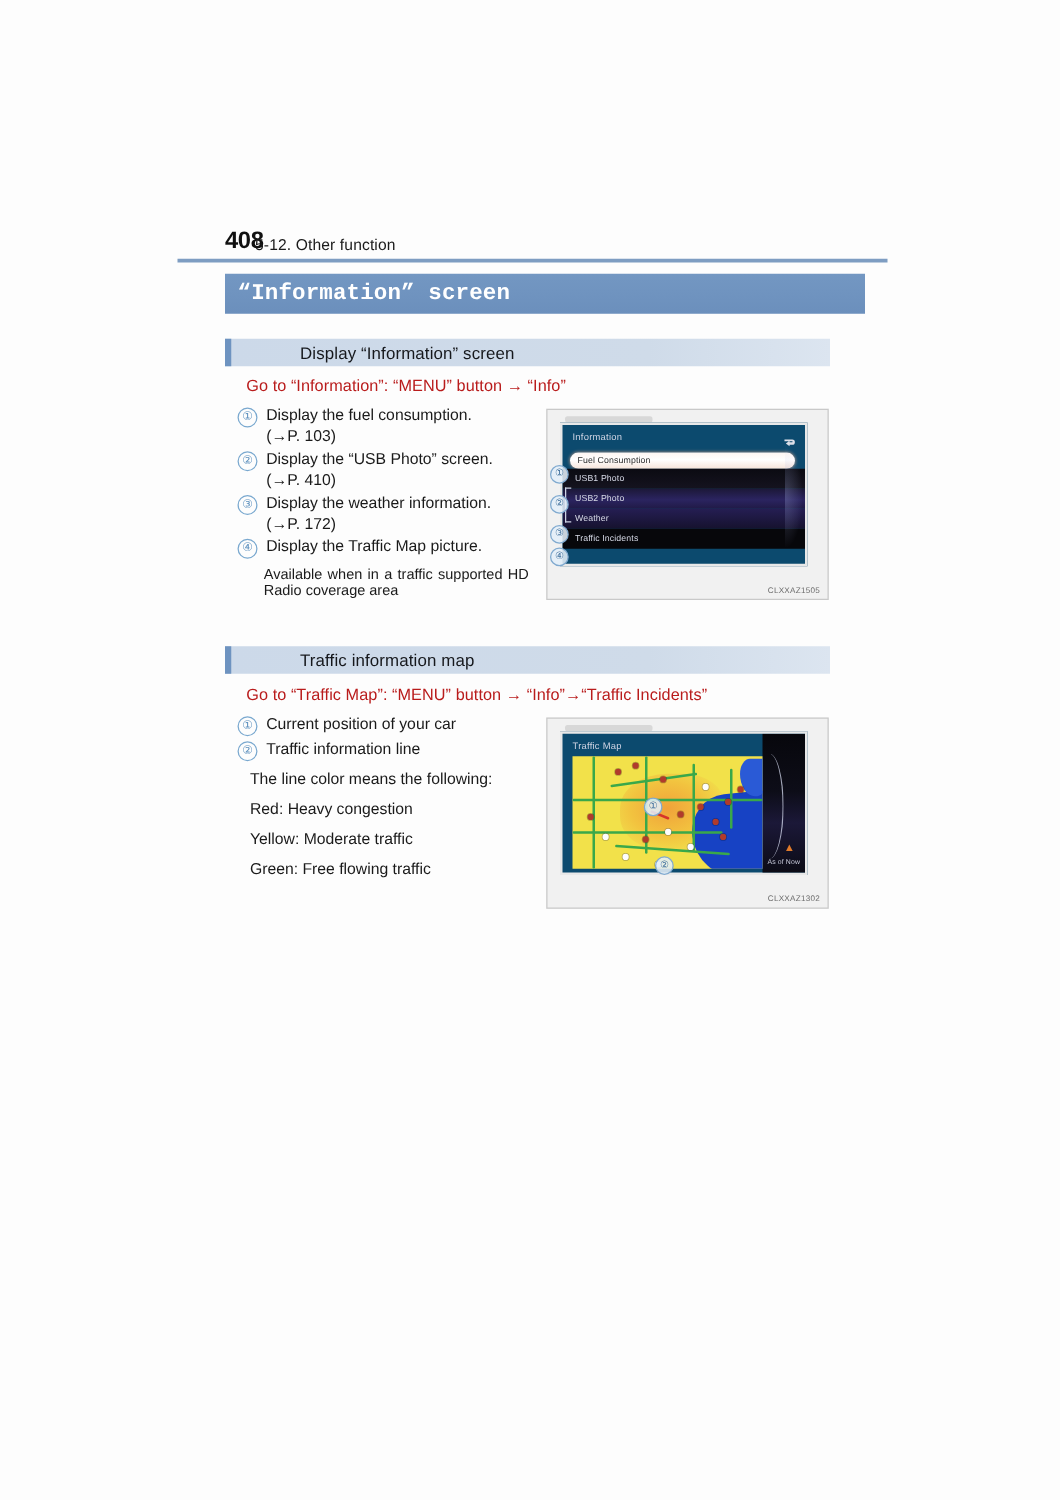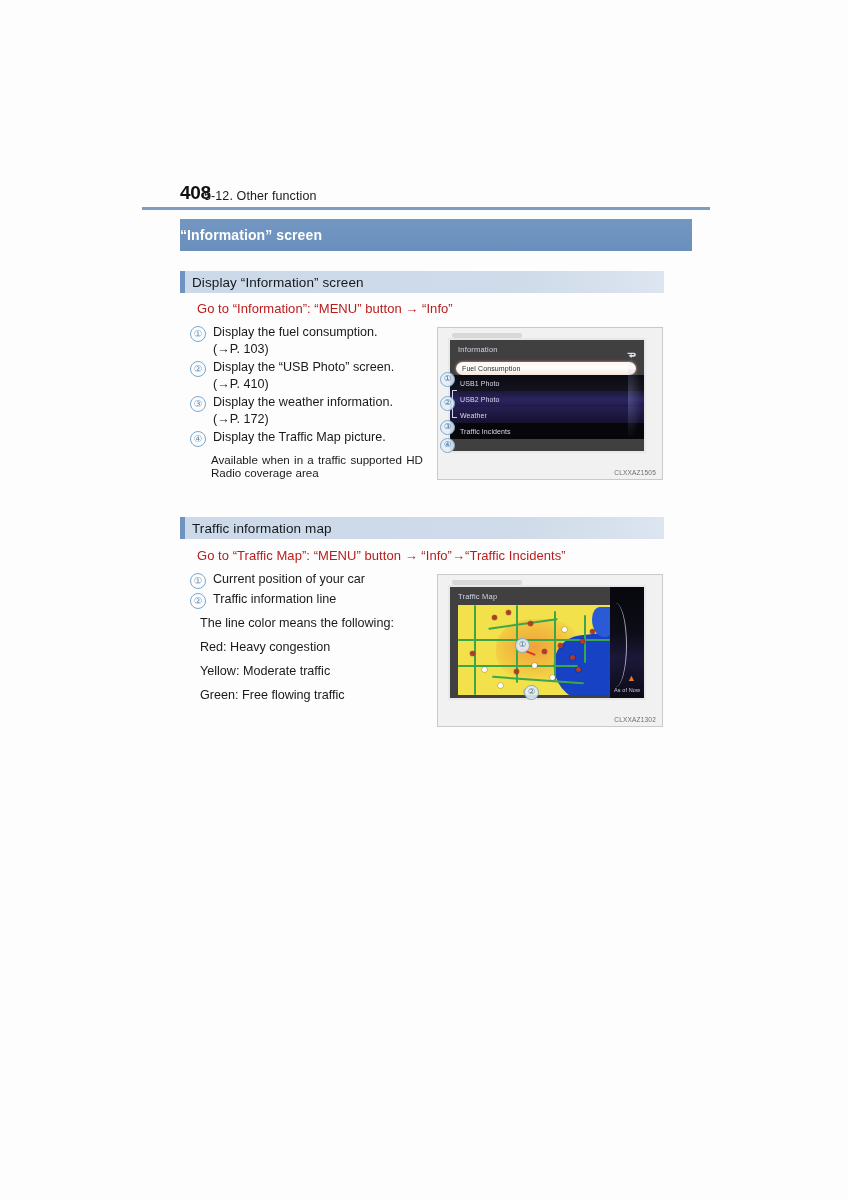--- a/index.html
+++ b/index.html
@@ -68,23 +68,25 @@
     left: 180px;
     top: 219px;
     width: 512px;
     height: 32px;
     background: linear-gradient(to bottom, #7397c2 0%, #6f93bf 55%, #6b8fbc 100%);
     display: flex;
     align-items: center;
   }
   .section-bar-title {
     color: #ffffff;
-    font-size: 14px;
+    font-size: 18px;
     font-weight: bold;
+    padding-left: 10px;
     letter-spacing: 0.1px;
+    font-family: Liberation Mono, monospace;
   }
 
   
   .subsection-bar {
     position: absolute;
     height: 22px;
     background: linear-gradient(to right, #ccd9e9 0%, #cfdbe9 70%, #dce5f0 100%);
     display: flex;
     align-items: center;
   }
@@ -92,20 +94,21 @@
     width: 5px;
     height: 22px;
     background: #6e93c0;
     flex: 0 0 auto;
   }
   .subsection-title {
     font-size: 13.5px;
     color: #16181c;
     padding-left: 7px;
     letter-spacing: 0.1px;
+    margin-left: 48px;
   }
   #subsec-1 { left: 180px; top: 271px;  width: 484px; }
   #subsec-2 { left: 180px; top: 517px;  width: 484px; }
 
   
   .goto-line {
     position: absolute;
     font-size: 13px;
     color: #b91c1c;
     letter-spacing: 0.05px;
@@ -180,21 +183,21 @@
   }
   #figure-1 { left: 437px; top: 327px; width: 226px; height: 153px; }
   #figure-2 { left: 437px; top: 574px; width: 226px; height: 153px; }
 
   .device-screen {
     position: absolute;
     left: 10px;
     top: 10px;
     width: 198px;
     height: 115px;
-    background: #404040;
+    background: #0c4a6e;
     border: 2px solid #e8e8e8;
     box-sizing: border-box;
     overflow: hidden;
   }
   .screen-title {
     position: absolute;
     left: 8px;
     top: 5px;
     color: #cfd4e4;
     font-size: 7.5px;

